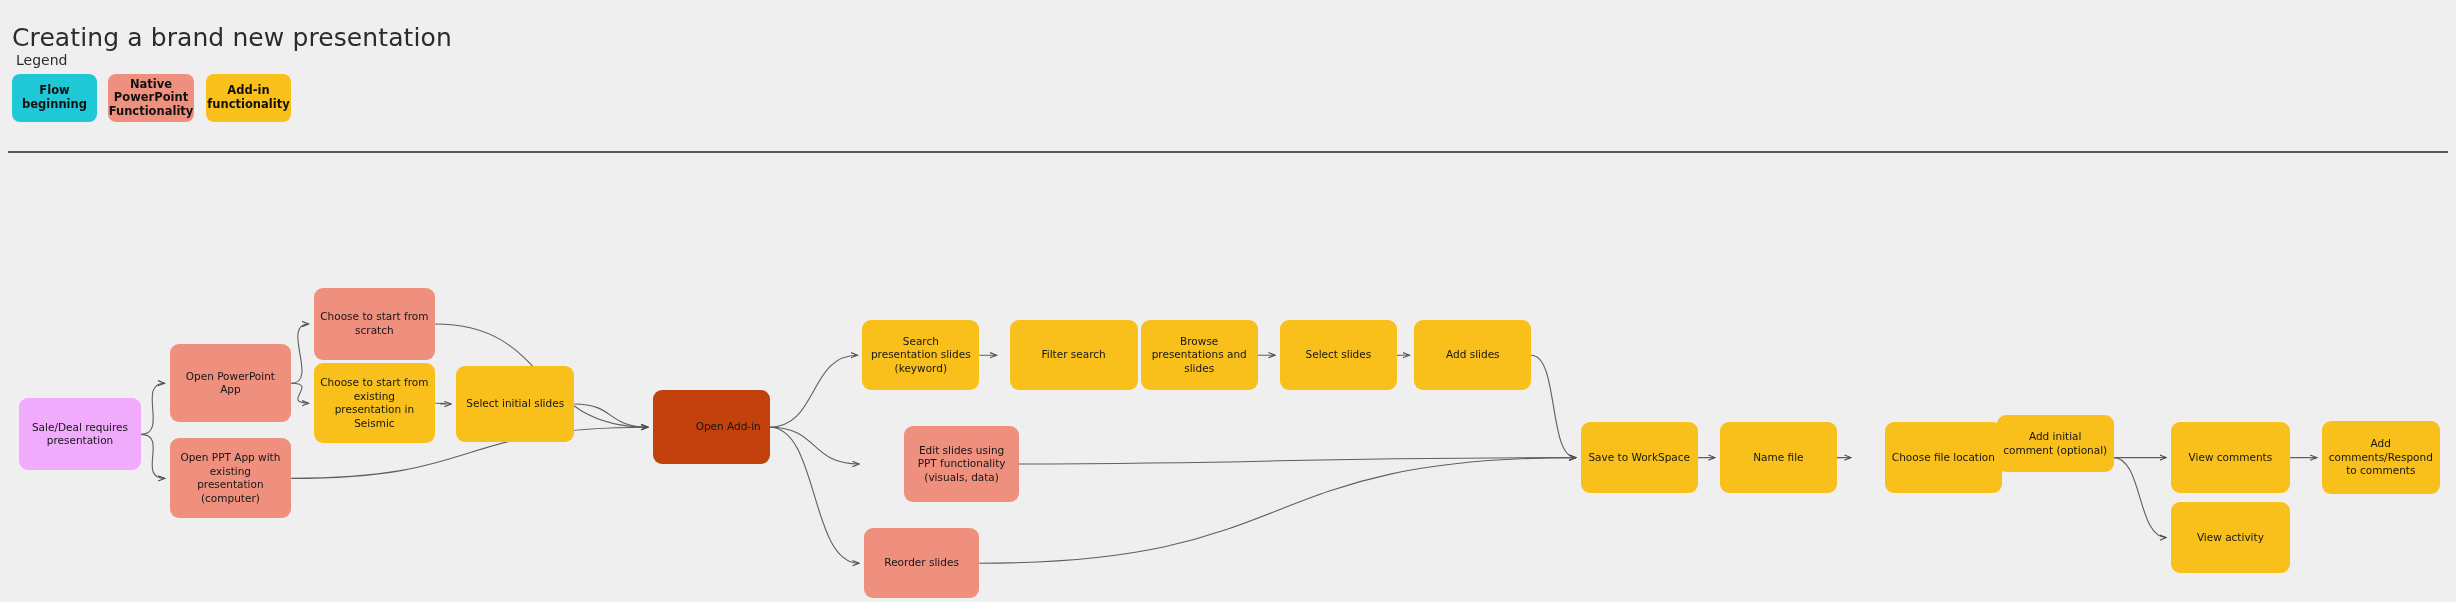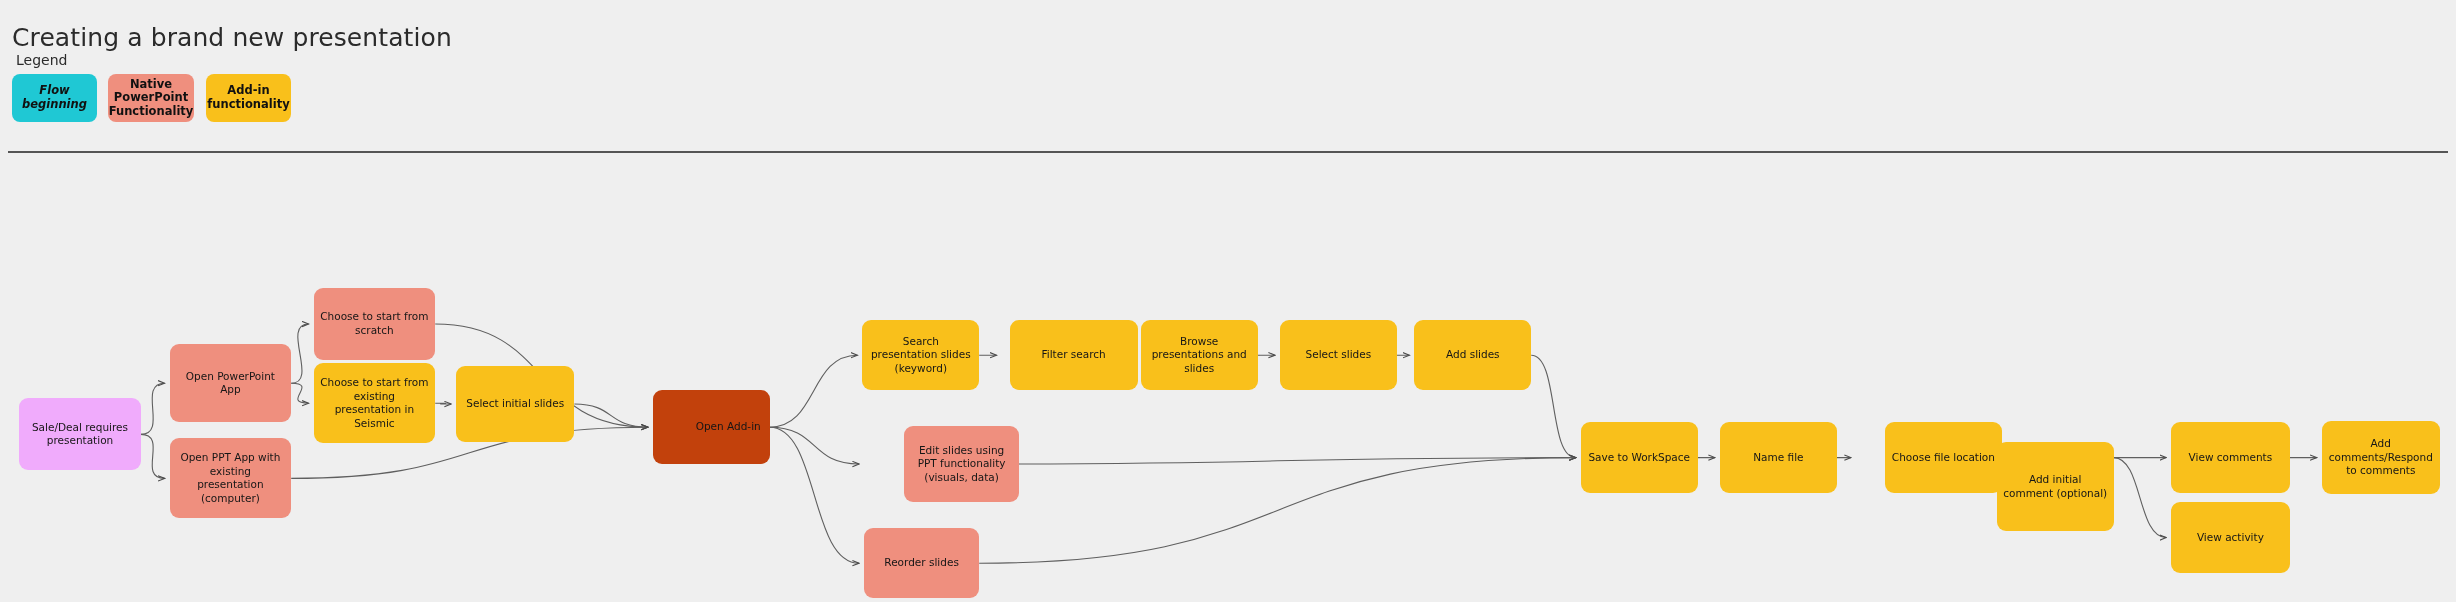--- a/index.html
+++ b/index.html
@@ -42,21 +42,21 @@
     align-items: center;
     justify-content: center;
     text-align: center;
     font-size: 11.5px;
     font-weight: 700;
     line-height: 1.18;
     color: #111;
     box-sizing: border-box;
     padding: 2px 4px;
   }
-  #legend-flow-beginning { left: 12px;  width: 85px; font-style: italic; }
+  #legend-flow-beginning { left: 12px;  width: 85px; }
   #legend-native-ppt     { left: 108px; width: 86px; }
   #legend-addin          { left: 206px; width: 85px; }
 
   #divider {
     position: absolute;
     left: 8px;
     top: 151px;
     width: 2440px;
     height: 2px;
     background: #555555;
@@ -147,17 +147,17 @@
     <div class="node" style="left: 862.4px; top: 320px; width: 116.8px; height: 70.4px; background: rgb(249, 192, 27);">Search presentation slides (keyword)</div>
     <div class="node" style="left: 1001.6px; top: 320px; width: 128px; height: 70.4px; background: rgb(249, 192, 27); margin-left: 8px;">Filter search</div>
     <div class="node" style="left: 1140.8px; top: 320px; width: 116.8px; height: 70.4px; background: rgb(249, 192, 27);">Browse presentations and slides</div>
     <div class="node" style="left: 1280px; top: 320px; width: 116.8px; height: 70.4px; background: rgb(249, 192, 27);">Select slides</div>
     <div class="node" style="left: 1414.4px; top: 320px; width: 116.8px; height: 70.4px; background: rgb(249, 192, 27);">Add slides</div>
     <div class="node" style="left: 864px; top: 425.6px; width: 115.2px; height: 76.8px; background: rgb(239, 143, 126); margin-left: 40px;">Edit slides using PPT functionality (visuals, data)</div>
     <div class="node" style="left: 864px; top: 528px; width: 115.2px; height: 70.4px; background: rgb(239, 143, 126);">Reorder slides</div>
     <div class="node" style="left: 1580.8px; top: 422.4px; width: 116.8px; height: 70.4px; background: rgb(249, 192, 27);">Save to WorkSpace</div>
     <div class="node" style="left: 1720px; top: 422.4px; width: 116.8px; height: 70.4px; background: rgb(249, 192, 27);">Name file</div>
     <div class="node" style="left: 1856px; top: 422.4px; width: 116.8px; height: 70.4px; background: rgb(249, 192, 27); margin-left: 29px;">Choose file location</div>
-    <div class="node" style="left: 1996.8px; top: 442px; width: 116.8px; height: 89px; background: rgb(249, 192, 27);">Add initial comment (optional)</div>
+    <div class="node" style="left: 1996.8px; top: 415px; width: 116.8px; height: 57px; background: rgb(249, 192, 27);">Add initial comment (optional)</div>
     <div class="node" style="left: 2171.2px; top: 422.4px; width: 118.4px; height: 70.4px; background: rgb(249, 192, 27);">View comments</div>
     <div class="node" style="left: 2171.2px; top: 502.4px; width: 118.4px; height: 70.4px; background: rgb(249, 192, 27);">View activity</div>
     <div class="node" style="left: 2321.6px; top: 420.8px; width: 118.4px; height: 73.6px; background: rgb(249, 192, 27);">Add comments/Respond to comments</div>
   </div>
 
 </body></html>

